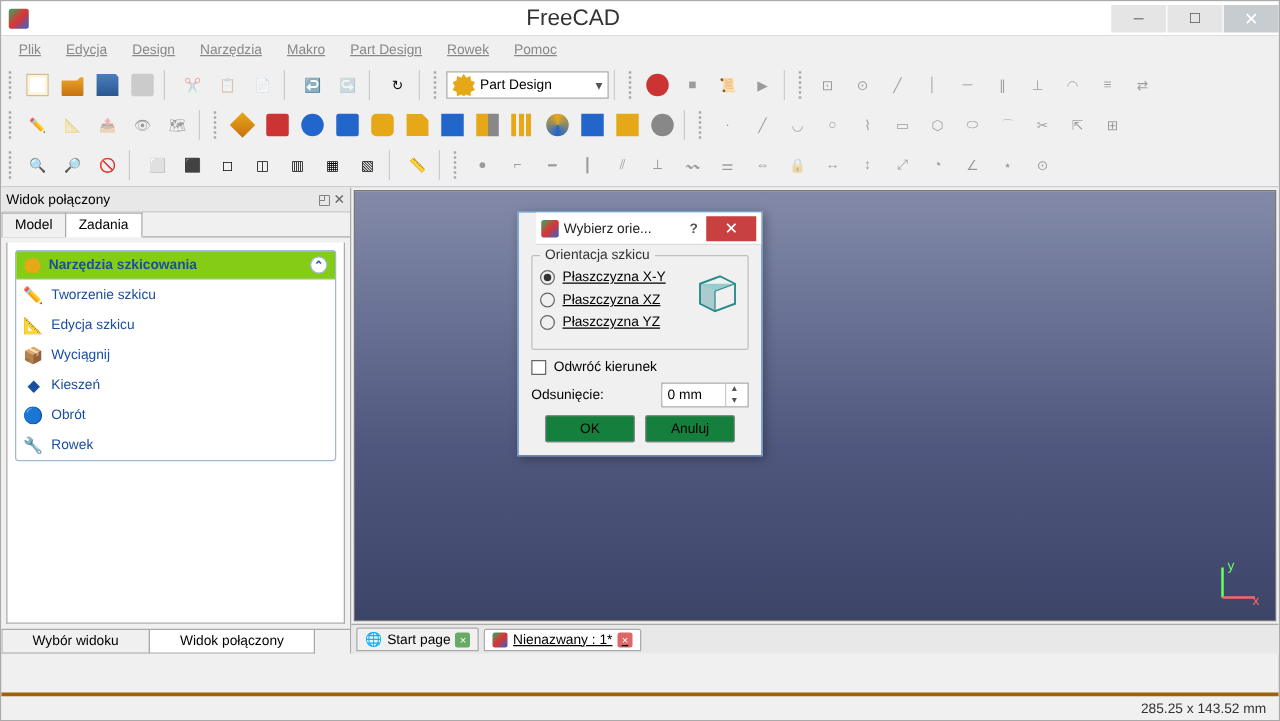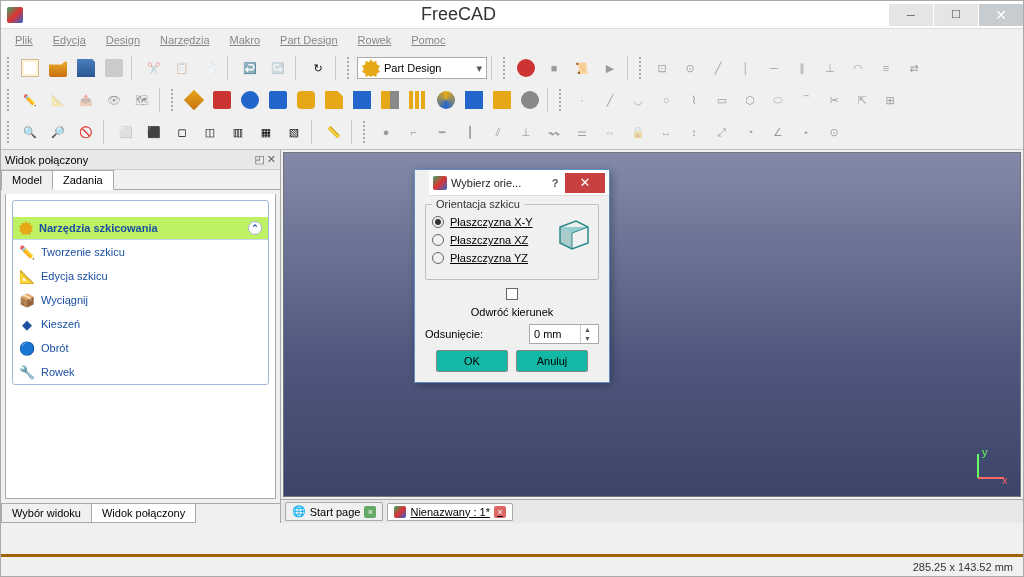--- a/index.html
+++ b/index.html
@@ -31,27 +31,27 @@
 .main { flex: 1; display: flex; background: #f0f0f0; overflow: hidden; }
 .dock { width: 280px; display: flex; flex-direction: column; border-right: 1px solid #aaa; background: #f0f0f0; }
 .dock-title { height: 20px; background: #e8e8e8; border-bottom: 1px solid #ccc; display: flex; align-items: center; padding: 0 4px; font-size: 11px; justify-content: space-between; }
 .dock-title .ctrls { display: flex; gap: 2px; color: #666; font-size: 11px; }
 .dock-tabs { display: flex; border-bottom: 1px solid #aaa; }
 .dock-tabs .tab { padding: 3px 10px; border: 1px solid #aaa; border-bottom: none; background: #f0f0f0; margin-right: -1px; margin-bottom: -1px; }
 .dock-tabs .tab.active { background: #fff; border-bottom: 1px solid #fff; position: relative; z-index: 1; }
 .dock-body { flex: 1; background: #fff; border: 1px solid #aaa; margin: 4px; border-top: none; overflow: auto; }
 
 .task-group { border: 1px solid #a0b8d8; border-radius: 3px; margin: 6px; }
-.task-group-header { background: #bef264; color: #1a4ea0; font-weight: bold; padding: 4px 6px; display: flex; align-items: flex-end; justify-content: space-between; border-bottom: 1px solid #c8d8ea; margin-top: 16px; }
+.task-group-header { background: #84cc16; color: #1a4ea0; font-weight: bold; padding: 4px 6px; display: flex; align-items: flex-end; justify-content: space-between; border-bottom: 1px solid #c8d8ea; }
 .task-group-header .collapse { width: 14px; height: 14px; border: 1px solid #a0b8d8; border-radius: 7px; display: flex; align-items: center; justify-content: center; font-size: 9px; color: #1a4ea0; background: #fff; }
 .task-item { padding: 4px 6px; display: flex; align-items: center; gap: 6px; color: #1a4ea0; cursor: pointer; }
 .task-icon { width: 16px; height: 16px; display: flex; align-items: center; justify-content: center; font-size: 13px; }
 
 .dock-footer-tabs { display: flex; border-top: 1px solid #aaa; }
-.dock-footer-tabs .ftab { padding: 3px 10px; border: 1px solid #aaa; border-top: none; background: #f0f0f0; margin-right: -1px; }
+.dock-footer-tabs .ftab { padding: 3px 24px; border: 1px solid #aaa; border-top: none; background: #f0f0f0; margin-right: -1px; }
 .dock-footer-tabs .ftab.active { background: #fff; }
 
 
 .viewport-col { flex: 1; display: flex; flex-direction: column; }
 .viewport { flex: 1; background: linear-gradient(to bottom, #838aa9 0%, #4f577e 60%, #3c4468 100%); position: relative; border: 1px solid #777; margin: 2px; }
 .axis-indicator { position: absolute; right: 10px; bottom: 10px; width: 40px; height: 40px; }
 .doc-tabs { height: 24px; display: flex; align-items: center; background: #e8e8e8; border-top: 1px solid #aaa; padding: 0 4px; gap: 4px; }
 .doc-tab { display: flex; align-items: center; gap: 4px; padding: 2px 6px; border: 1px solid #aaa; background: #f0f0f0; border-radius: 2px 2px 0 0; }
 .doc-tab .close { width: 12px; height: 12px; background: #d66; color: #fff; border-radius: 2px; display: flex; align-items: center; justify-content: center; font-size: 9px; }
 .doc-tab .close.green { background: #6a6; }
@@ -66,29 +66,29 @@
 .dialog-title .label { flex: 1; padding-left: 4px; color: #222; }
 .dialog-title .help { width: 20px; text-align: center; color: #555; font-weight: bold; }
 .dialog-title .close { width: 40px; height: 20px; background: #c84040; color: #fff; display: flex; align-items: center; justify-content: center; font-size: 13px; }
 .dialog-body { padding: 8px 10px 10px 10px; }
 .groupbox { border: 1px solid #c0c0c0; border-radius: 2px; padding: 8px 6px 6px 6px; margin-bottom: 8px; position: relative; }
 .groupbox-title { position: absolute; top: -7px; left: 6px; background: #f0f0f0; padding: 0 4px; color: #333; }
 .radio-row { display: flex; align-items: center; gap: 6px; padding: 3px 0; text-decoration: underline; }
 .radio { width: 12px; height: 12px; border: 1px solid #666; border-radius: 50%; display: flex; align-items: center; justify-content: center; }
 .radio.checked::after { content: ""; width: 6px; height: 6px; background: #333; border-radius: 50%; }
 .cube-preview { position: absolute; right: 6px; top: 8px; width: 42px; height: 42px; }
-.check-row { display: flex; align-items: center; gap: 6px; margin: 4px 0; flex-direction: column; }
+.check-row { display: flex; align-items: center; gap: 6px; margin: 4px 0; }
 .checkbox { width: 12px; height: 12px; border: 1px solid #666; background: #fff; }
 .field-row { display: flex; align-items: center; gap: 18px; margin: 6px 0; }
 .spinbox { display: flex; align-items: center; border: 1px solid #aaa; background: #fff; height: 20px; width: 70px; }
 .spinbox input { border: none; width: 50px; padding: 0 4px; font-size: 11px; }
 .spinbox .arrows { width: 14px; display: flex; flex-direction: column; border-left: 1px solid #ccc; }
 .spinbox .arrows span { height: 9px; display: flex; align-items: center; justify-content: center; font-size: 7px; color: #555; }
 .dialog-buttons { display: flex; gap: 8px; justify-content: center; }
-.dialog-buttons button { width: 72px; height: 22px; border: 1px solid #888; background: #14b8a6; border-radius: 2px; }
+.dialog-buttons button { width: 72px; height: 22px; border: 1px solid #888; background: #15803d; border-radius: 2px; }
 
 
 .ic { width: 18px; height: 18px; display: inline-block; }
 .ic-new { background: #fff; border: 1px solid #cb9; box-shadow: inset 0 0 0 2px #fff3d6; }
 .ic-open { background: linear-gradient(#f0b030, #c87010); border-radius: 2px; clip-path: polygon(0 30%, 70% 30%, 85% 15%, 100% 15%, 100% 100%, 0 100%); }
 .ic-save { background: linear-gradient(#4a7fbf, #2a5690); clip-path: polygon(0 0, 85% 0, 100% 15%, 100% 100%, 0 100%); }
 .ic-col { background: #888; border-radius: 2px; }
 .ic-red { background: #c33; border-radius: 50%; }
 .ic-gear { background: #e6a817; clip-path: polygon(50% 0%, 61% 18%, 80% 10%, 82% 30%, 100% 38%, 90% 55%, 100% 72%, 82% 80%, 80% 100%, 61% 92%, 50% 100%, 39% 92%, 20% 100%, 18% 80%, 0% 72%, 10% 55%, 0% 38%, 18% 30%, 20% 10%, 39% 18%); }
 .ic-cube { background: linear-gradient(135deg, #e6a817, #c87010); transform: rotate(45deg) scale(0.8); }

